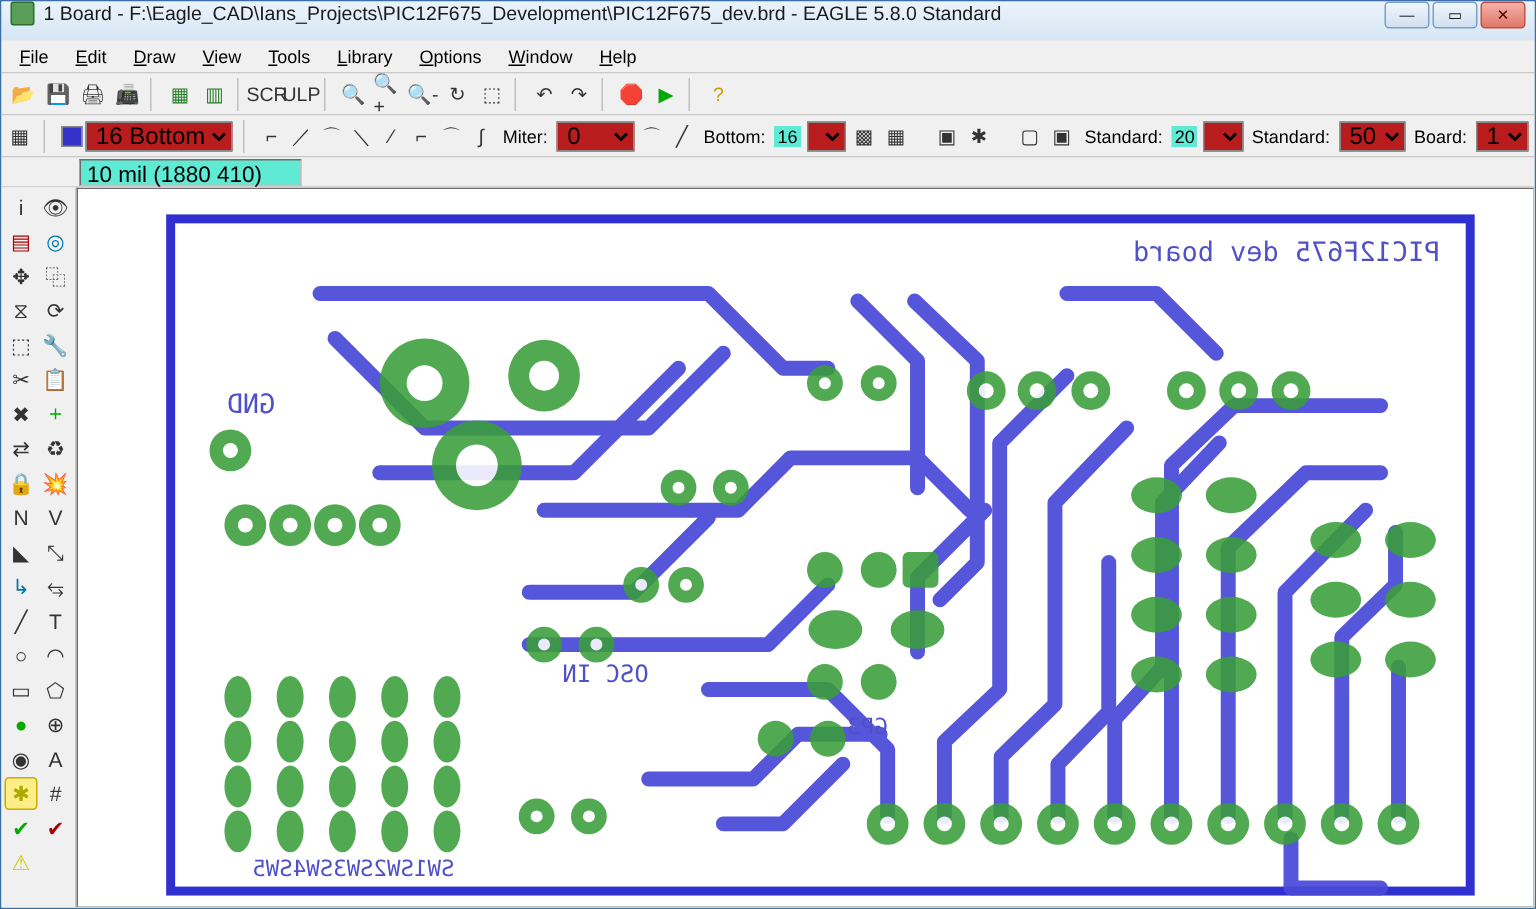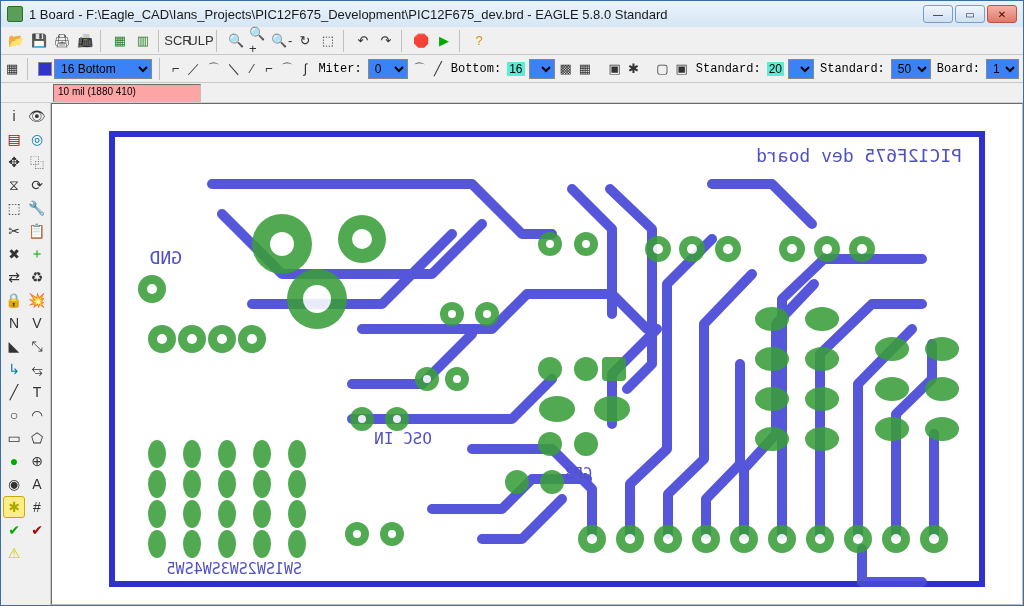--- a/index.html
+++ b/index.html
@@ -1,37 +1,37 @@
 <!DOCTYPE html>
 <html><head>
 <meta charset="utf-8">
 <style>
   * { box-sizing: border-box; margin: 0; padding: 0; }
   html, body { width: 1024px; height: 606px; overflow: hidden; font-family: "Segoe UI", Tahoma, sans-serif; font-size: 12px; background: #dce5f0; }
   .window { width: 1024px; height: 606px; display: flex; flex-direction: column; background: #f0f0f0; border: 1px solid #3a6ea5; }
-  .titlebar { height: 26px; background: linear-gradient(#eaf3fb, #d6e6f5); display: flex; align-items: center; padding: 0 6px; color: #1a1a1a; font-size: 13px; }
+  .titlebar { height: 26px; background: linear-gradient(#eaf3fb, #d6e6f5); display: flex; align-items: flex-start; padding: 0 6px; color: #1a1a1a; font-size: 13px; }
   .titlebar-icon { width: 16px; height: 16px; background: #5a9e5a; border-radius: 2px; border: 1px solid #2a6e2a; margin-right: 6px; }
   .titlebar-text { flex: 1; white-space: nowrap; overflow: hidden; }
   .win-buttons { display: flex; gap: 2px; }
   .win-btn { width: 30px; height: 18px; border: 1px solid #7a9ec8; border-radius: 3px; background: linear-gradient(#f0f6fc,#d0e0f0); font-size: 10px; display: flex; align-items: center; justify-content: center; cursor: pointer; }
   .win-btn.close { background: linear-gradient(#f6b0a8,#e07868); border-color:#c05040; color:#400; }
   .menubar { height: 22px; background: #f0f0f0; display: flex; align-items: center; padding: 0 4px; gap: 2px; border-bottom: 1px solid #c8c8c8; }
   .menu-item { padding: 2px 8px; cursor: pointer; }
   .menu-item u { text-decoration: underline; }
   .toolbar { height: 28px; background: #f0f0f0; display: flex; align-items: center; padding: 2px 4px; gap: 0px; border-bottom: 1px solid #c8c8c8; }
   .tbtn { width: 22px; height: 22px; border: 1px solid transparent; border-radius: 3px; display: flex; align-items: center; justify-content: center; cursor: pointer; font-size: 13px; color: #333; margin-right:1px; }
   .tsep { width: 6px; height: 22px; border-left: 1px solid #c0c0c0; margin: 0 3px; }
   .toolbar2 { height: 28px; background: #f0f0f0; display: flex; align-items: center; padding: 2px 4px; gap: 4px; border-bottom: 1px solid #c8c8c8; font-size: 12px; }
   .layer-combo { display:flex; align-items:center; }
   .layer-swatch { width: 14px; height: 14px; background: #3333cc; border: 1px solid #888; margin-right:2px; }
-  .combo { height: 20px; border: 1px solid #888; background: #3b82f6; font-size: 12px; padding: 0 2px; }
+  .combo { height: 20px; border: 1px solid #888; background: #b91c1c; font-size: 16px; padding: 0 2px; }
   .hl { background: #5eead4; padding: 0 2px; }
-  .label { padding: 0 2px; font-family: Liberation Mono, monospace; }
+  .label { padding: 0 2px; }
   .coordbar { height: 20px; background: #f0f0f0; display: flex; align-items: center; border-bottom: 1px solid #d0d0d0; }
-  .coord-box { width: 148px; height: 18px; border: 1px inset #c0c0c0; background: #fca5a5; font-size: 10px; padding: 1px 4px; }
+  .coord-box { width: 148px; height: 18px; border: 1px inset #c0c0c0; background: #5eead4; font-size: 15px; padding: 1px 4px; }
   .workspace { flex: 1; display: flex; background: #f0f0f0; overflow:hidden; }
   .left-tools { width: 50px; background: #f0f0f0; border-right: 1px solid #c8c8c8; padding: 2px; display: grid; grid-template-columns: 22px 22px; grid-auto-rows: 22px; gap: 1px; align-content: start; }
   .ltbtn { border: 1px solid transparent; border-radius: 3px; display: flex; align-items: center; justify-content: center; cursor: pointer; font-size: 14px; color: #333; }
   .ltbtn.active { background: #ffee88; border-color: #ccaa00; }
   .canvas-wrap { flex: 1; position: relative; background: #fff; border: 1px inset #c0c0c0; margin: 0; overflow:hidden; }
   svg.board { position: absolute; inset: 0; width: 100%; height: 100%; }
   .bend-btn { width:20px; height:20px; }
 </style>
 </head>
 <body>
@@ -41,20 +41,31 @@
   <div class="titlebar">
     <div class="titlebar-icon"></div>
     <div class="titlebar-text">1 Board - F:\Eagle_CAD\Ians_Projects\PIC12F675_Development\PIC12F675_dev.brd - EAGLE 5.8.0 Standard</div>
     <div class="win-buttons">
       <div class="win-btn">—</div>
       <div class="win-btn">▭</div>
       <div class="win-btn close">✕</div>
     </div>
   </div>
 
+  <div class="menubar">
+    <div class="menu-item"><u>F</u><span></span>ile</div>
+    <div class="menu-item"><u>E</u>dit</div>
+    <div class="menu-item"><u>D</u>raw</div>
+    <div class="menu-item"><u>V</u>iew</div>
+    <div class="menu-item"><u>T</u>ools</div>
+    <div class="menu-item"><u>L</u>ibrary</div>
+    <div class="menu-item"><u>O</u>ptions</div>
+    <div class="menu-item"><u>W</u>indow</div>
+    <div class="menu-item"><u>H</u>elp</div>
+  </div>
 
   <div class="toolbar">
     <div class="tbtn">📂</div>
     <div class="tbtn">💾</div>
     <div class="tbtn">🖨</div>
     <div class="tbtn">📠</div>
     <div class="tsep"></div>
     <div class="tbtn" style="color:#2a7e2a">▦</div>
     <div class="tbtn" style="color:#2a7e2a">▥</div>
     <div class="tsep"></div>

